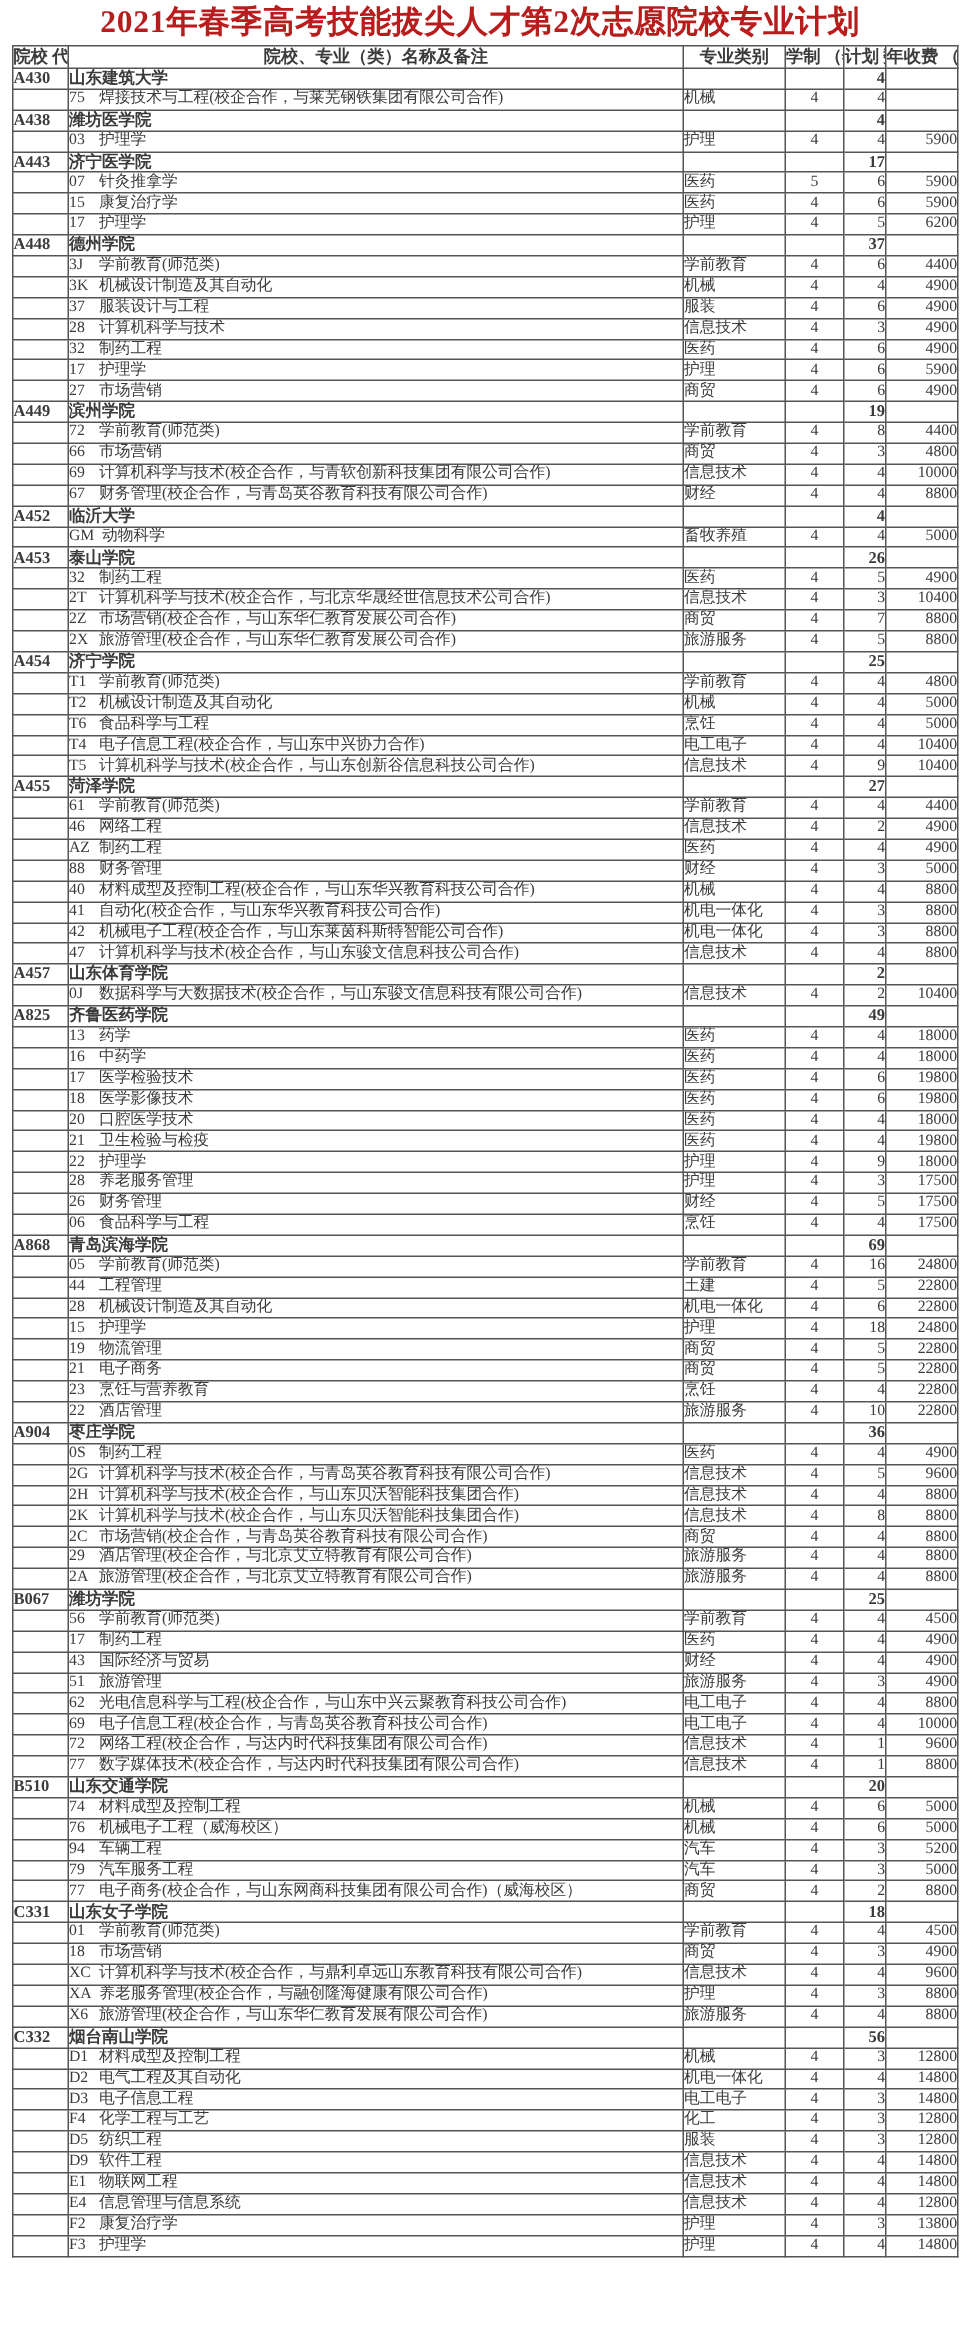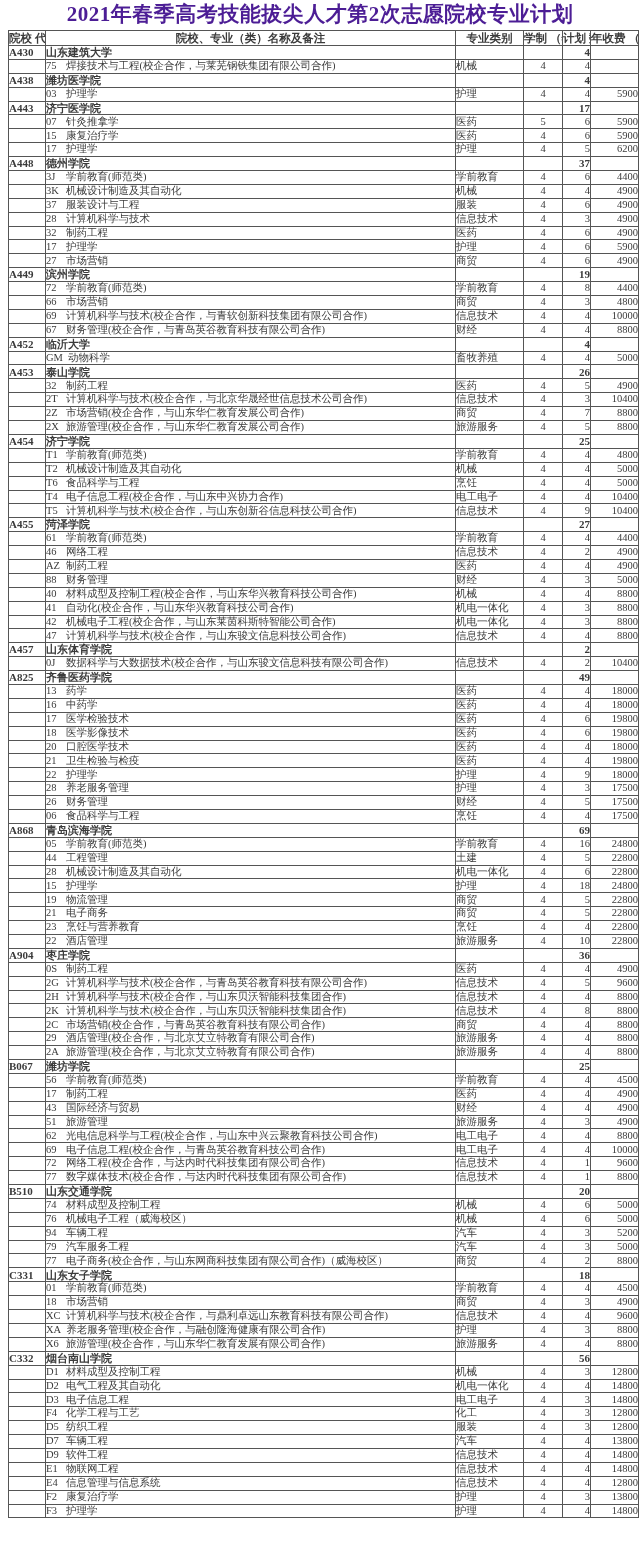--- a/index.html
+++ b/index.html
@@ -12,21 +12,21 @@
     width: 640px;
     font-family: "Liberation Serif", "DejaVu Serif", serif;
     color: #3b3b3b;
   }
   .title {
     margin: 2px 0 3px 0;
     font-size: 21px;
     line-height: 25px;
     font-weight: 700;
     text-align: center;
-    color: #4c1d95;
+    color: #b91c1c;
     letter-spacing: 0.5px;
   }
   table.plan {
     border-collapse: collapse;
     table-layout: fixed;
     margin-left: 8px;
     width: 630px;
   }
   table.plan th, table.plan td {
     border: 1px solid #555555;
@@ -1158,30 +1158,20 @@
     <td></td>
     <td class="m-name">
       <span class="m-code">D5</span><span>纺织工程</span>
     </td>
     <td class="m-cat">服装</td>
     <td class="center">4</td>
     <td class="num">3</td>
     <td class="num">12800</td>
   </tr>
 
-  <tr class="major-row">
-    <td></td>
-    <td class="m-name">
-      <span class="m-code">D7</span><span>车辆工程</span>
-    </td>
-    <td class="m-cat">汽车</td>
-    <td class="center">4</td>
-    <td class="num">4</td>
-    <td class="num">13800</td>
-  </tr>
 
   <tr class="major-row">
     <td></td>
     <td class="m-name">
       <span class="m-code">D9</span><span>软件工程</span>
     </td>
     <td class="m-cat">信息技术</td>
     <td class="center">4</td>
     <td class="num">4</td>
     <td class="num">14800</td>

